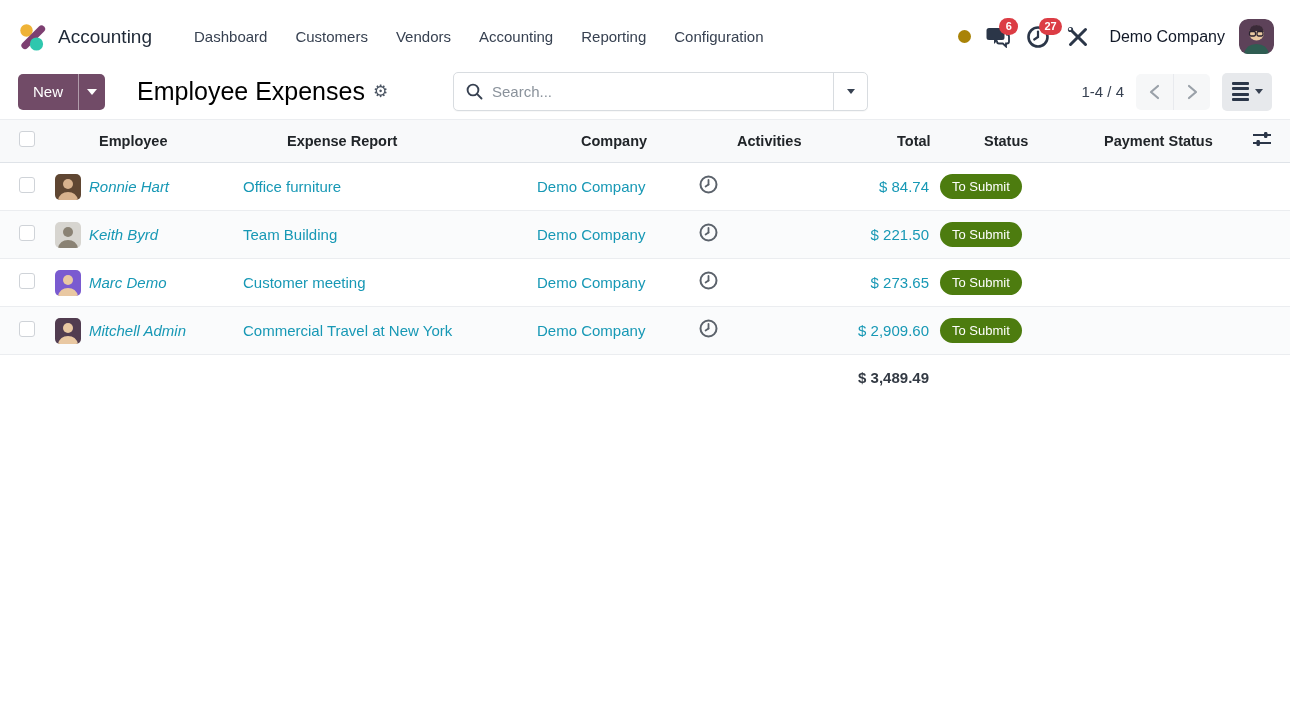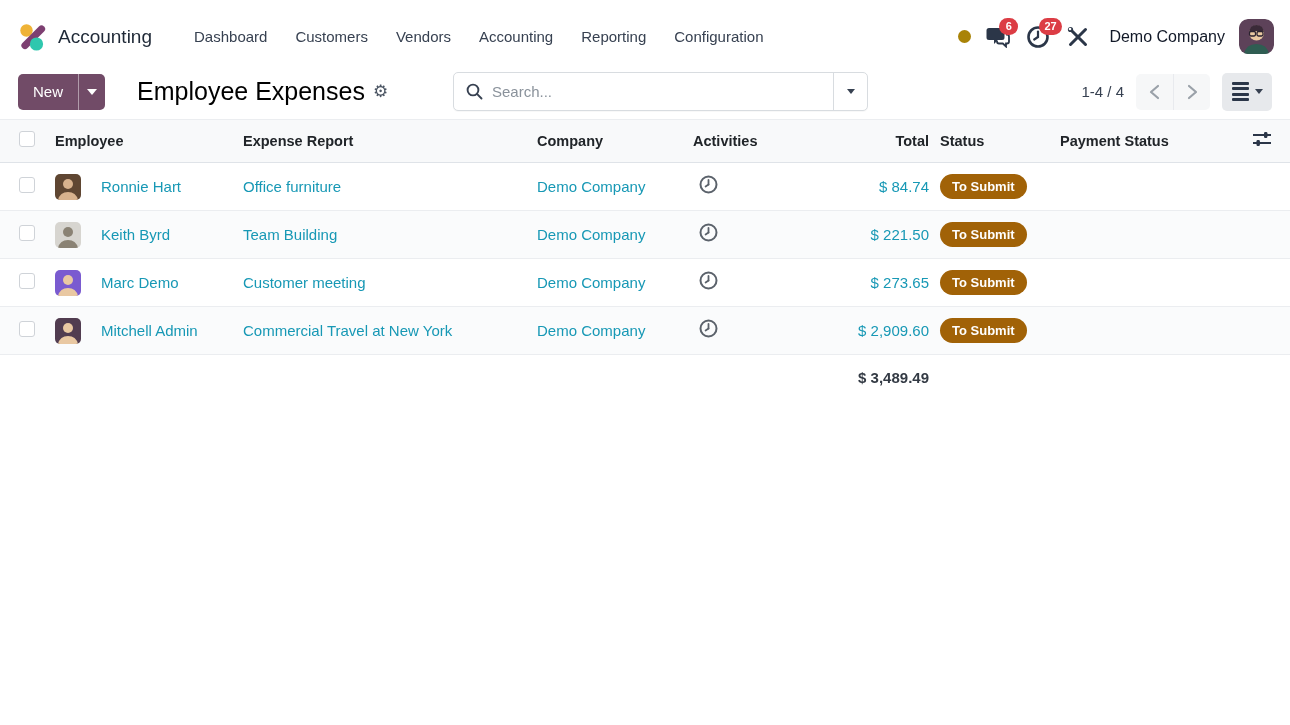--- a/index.html
+++ b/index.html
@@ -45,32 +45,32 @@
   .pager-btns { display:flex; height:36px; border-radius:5px; overflow:hidden; background:#f6f7f8; }
   .pager-btn { width:37px; border:none; background:transparent; display:flex; align-items:center; justify-content:center; cursor:pointer; }
   .pager-btn + .pager-btn { border-left:1px solid #e8eaee; }
   .view-toggle { width:50px; height:38px; border:none; border-radius:5px; background:#e7e9ec; display:flex; align-items:center; justify-content:center; gap:6px; cursor:pointer; }
   .bars { display:flex; flex-direction:column; gap:2.5px; }
   .bars i { width:17px; height:3px; background:#2b3648; border-radius:1px; }
 
   
   .grid { display:grid; grid-template-columns:55px 188px 294px 156px 160px 76px 131px 170px 60px; align-items:center; }
   .thead { height:44px; background:#f8f9fa; border-top:1px solid #ebedf0; border-bottom:1px solid #dfe3e8; }
-  .th { font-size:14.5px; font-weight:700; color:#212529; cursor:pointer; white-space:nowrap; }
+  .th { font-size:14.5px; font-weight:700; color:#212529; cursor:pointer; white-space:nowrap;margin-left:44px; }
   .th.right { text-align:right; }
   .trow { height:48px; border-bottom:1px solid #ebedf0; background:#fff; cursor:pointer; }
   .trow.striped { background:#fafbfc; }
   .checkbox { width:16px; height:16px; border:1px solid #cfd3d8; border-radius:3px; background:#fff; display:inline-block; margin-left:19px; cursor:pointer; }
   .cell-emp { display:flex; align-items:center; }
   .avatar { width:26px; height:26px; border-radius:5px; display:inline-flex; overflow:hidden; flex:0 0 auto; }
   .link { color:#1798b5; font-size:15px; white-space:nowrap; }
-  .cell-emp .link { margin-left:20px; }
+  .cell-emp .link { margin-left:8px;font-style:italic; }
   .amount { text-align:right; font-size:15px; color:#1798b5; white-space:nowrap; }
   .status-cell { padding-left:11px; }
-  .badge-pill { display:inline-block; background:#a16207; color:#fff; font-size:13px; font-weight:700; padding:5px 12px; border-radius:20px; white-space:nowrap; }
+  .badge-pill { display:inline-block; background:#4d7c0f; color:#fff; font-size:13px; font-weight:400; padding:5px 12px; border-radius:20px; white-space:nowrap; }
   .activity-icon { margin-left:6px; display:inline-flex; cursor:pointer; }
   .opt-col { display:flex; justify-content:flex-end; padding-right:18px; }
   .tfoot { height:44px; }
   .footer-total { text-align:right; font-size:15px; font-weight:700; color:#333a44; white-space:nowrap; }
 </style>
 </head>
 <body>
 
 <div class="screen">
 

